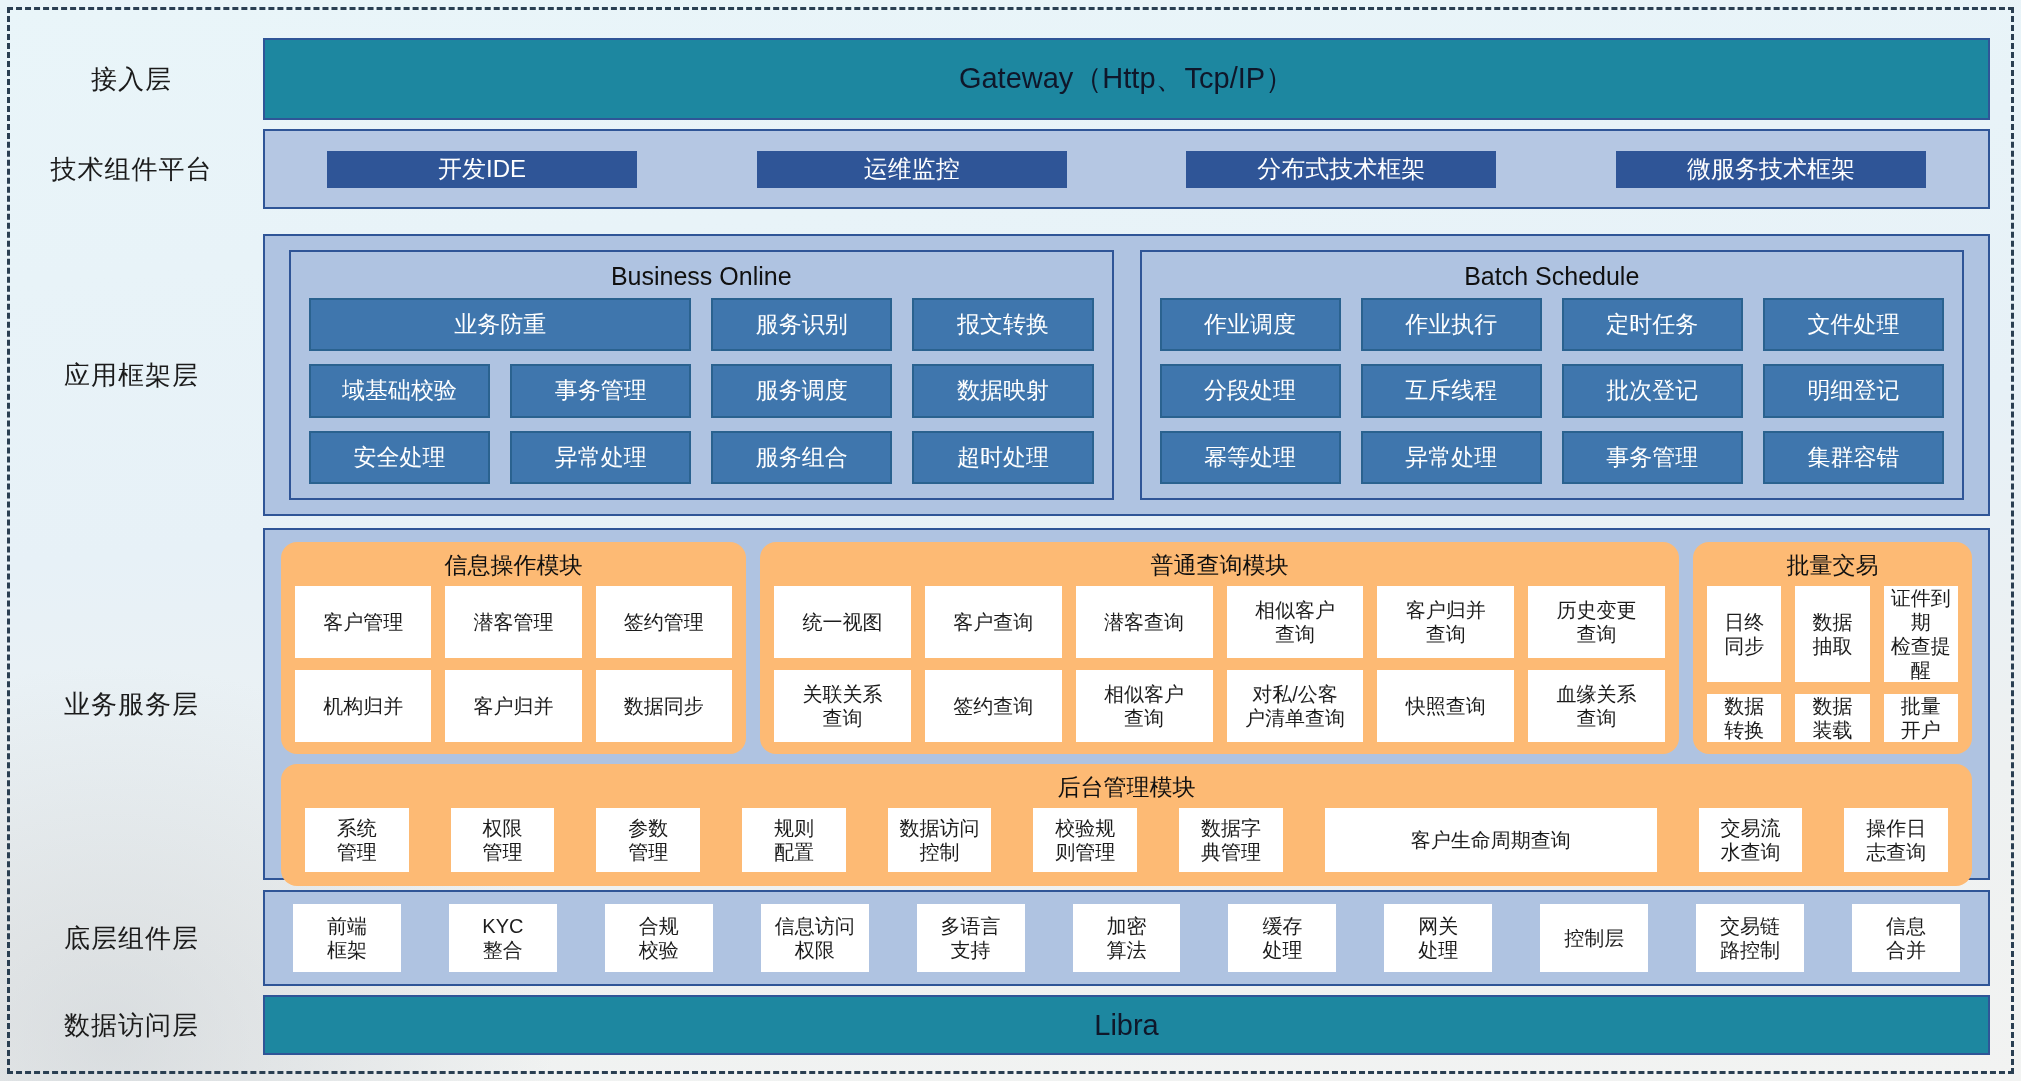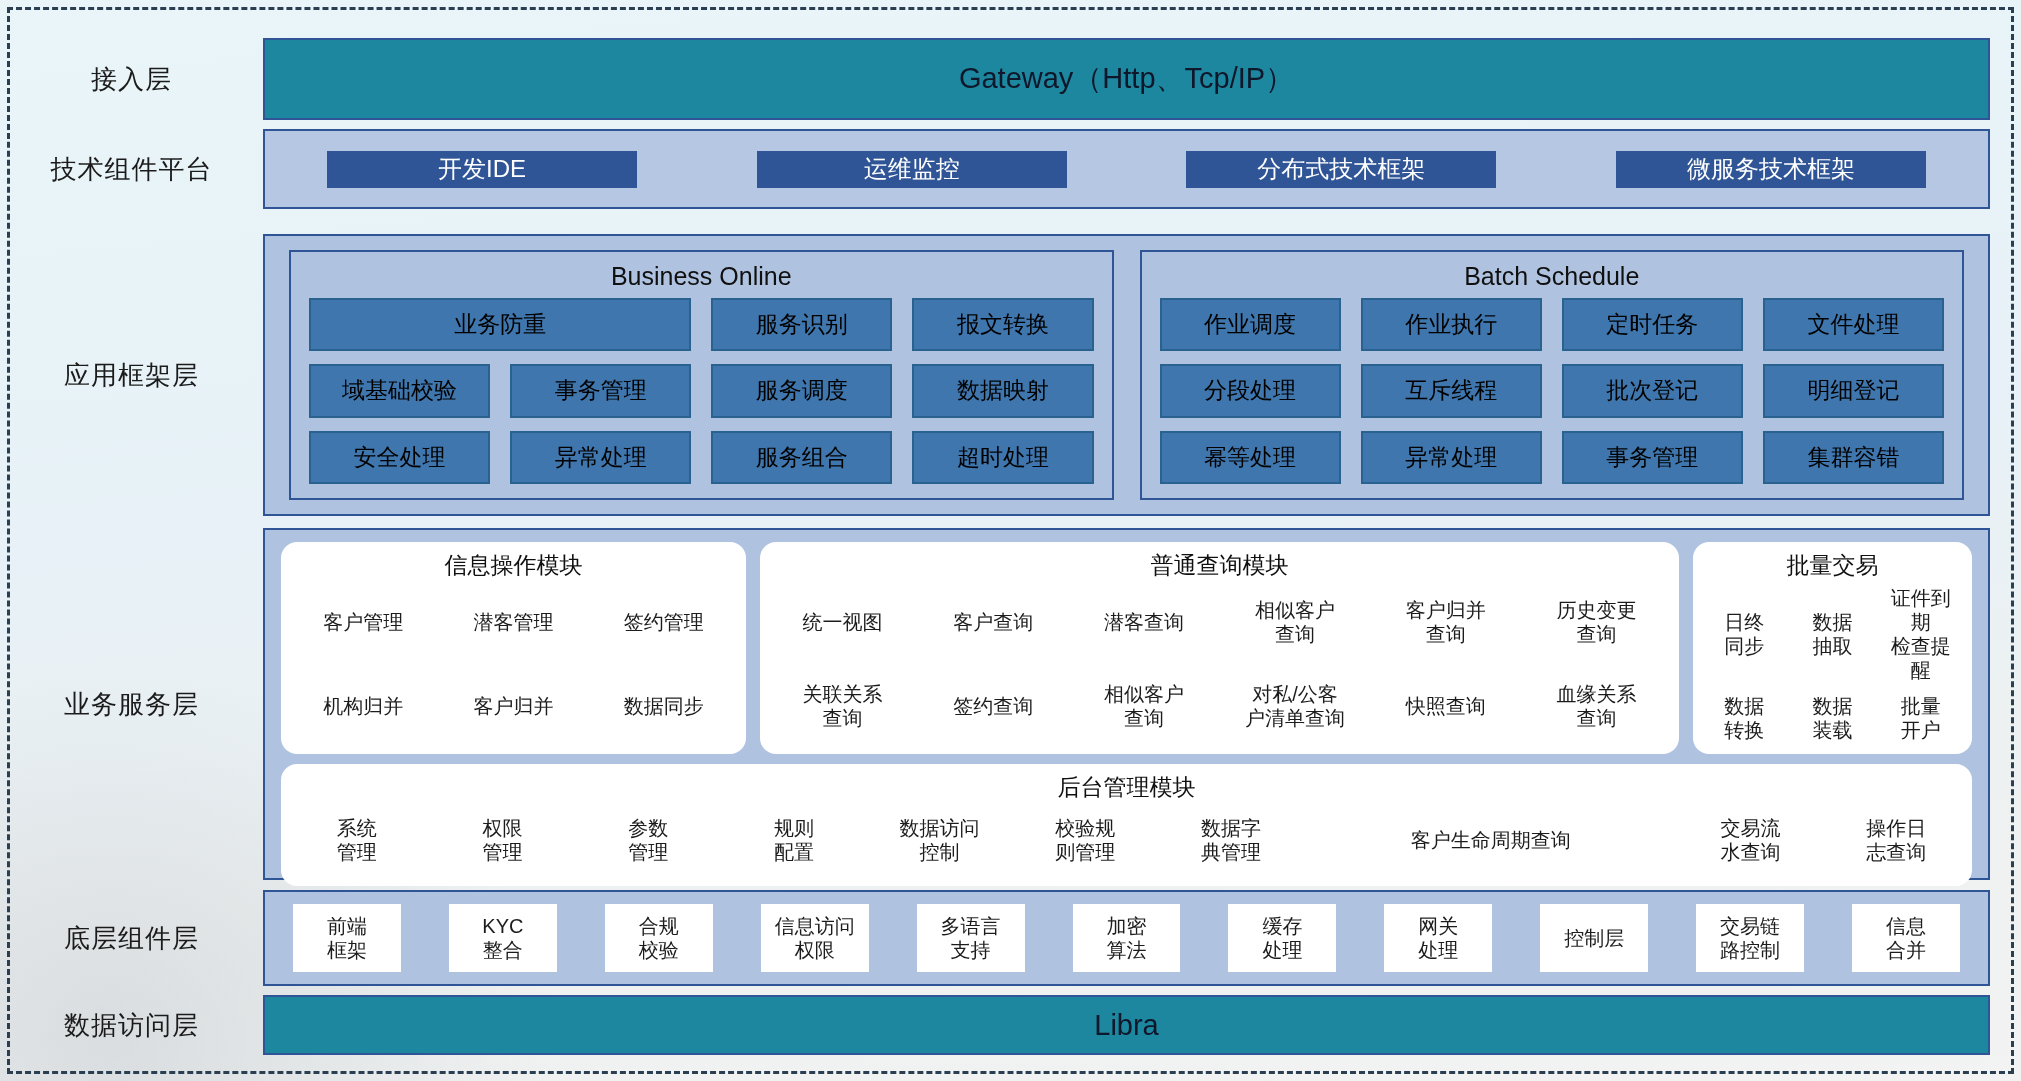--- a/index.html
+++ b/index.html
@@ -59,35 +59,35 @@
   .sub-panel {
     flex: 1; border: 2px solid #2f5597; background: #afc3e1;
     padding: 2px 18px 14px; display: flex; flex-direction: column;
   }
   .sub-title {
     height: 44px; display: flex; align-items: center; justify-content: center;
     font-size: 25px; color: #101010;
   }
   .sub-grid { flex: 1; display: grid; grid-template-columns: repeat(4, 1fr); gap: 13px 20px; }
   .blue-box {
-    background: #3f76ad; border: 2px solid #2a628f; color: #000000;
+    background: #3f76ad; border: 2px solid #2a628f; color: #ffffff;
     display: flex; align-items: center; justify-content: center;
     font-size: 23px; text-align: center;
   }
   .span2 { grid-column: span 2; }
 
   
   .row-service { height: 352px; margin-bottom: 10px; }
   .service-panel {
     flex: 1; background: #afc3e1; border: 2px solid #2f5597;
     padding: 12px 16px; display: flex; flex-direction: column; gap: 10px;
   }
   .service-top { flex: 1; display: flex; gap: 14px; }
   .module {
-    background: #ffffff; border-radius: 16px;
+    background: #fdba74; border-radius: 16px;
     padding: 2px 14px 12px; display: flex; flex-direction: column;
   }
   .module-info  { flex: 0 0 27.5%; }
   .module-query { flex: 1; }
   .module-batch { flex: 0 0 16.5%; }
   .module-title {
     height: 42px; display: flex; align-items: center; justify-content: center;
     font-size: 23px; color: #101010;
   }
   .module-grid { flex: 1; display: grid; gap: 12px 14px; }

